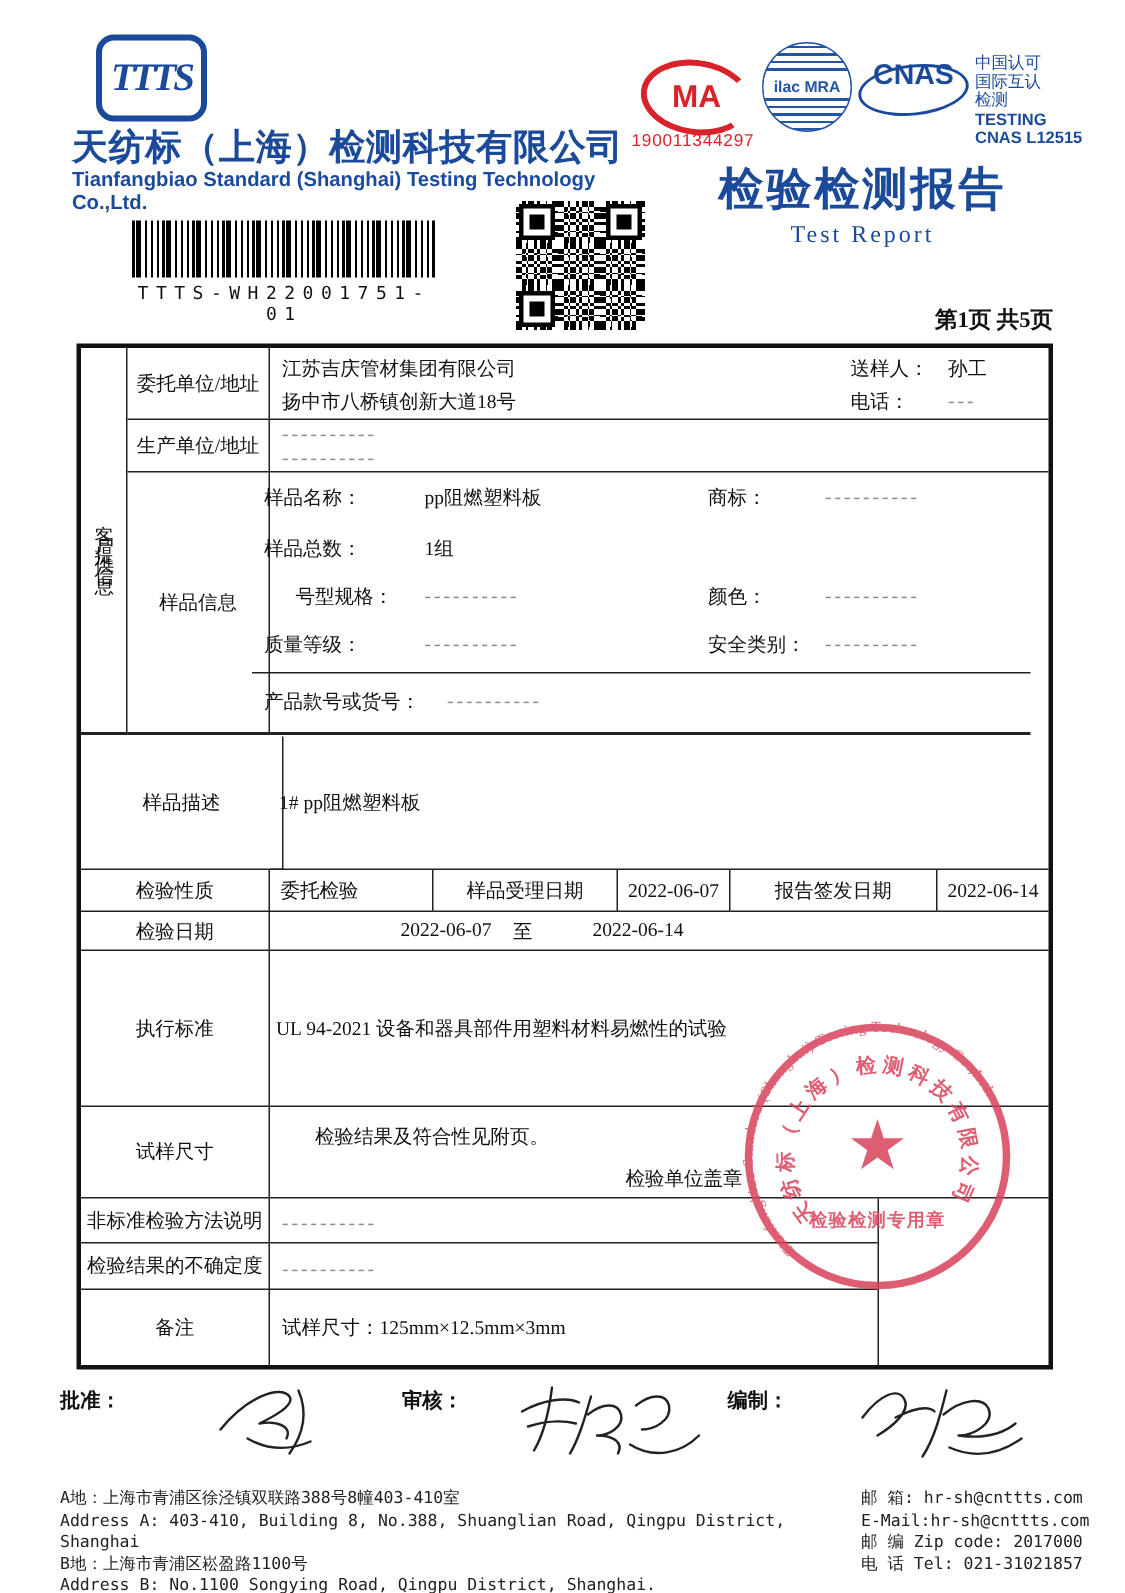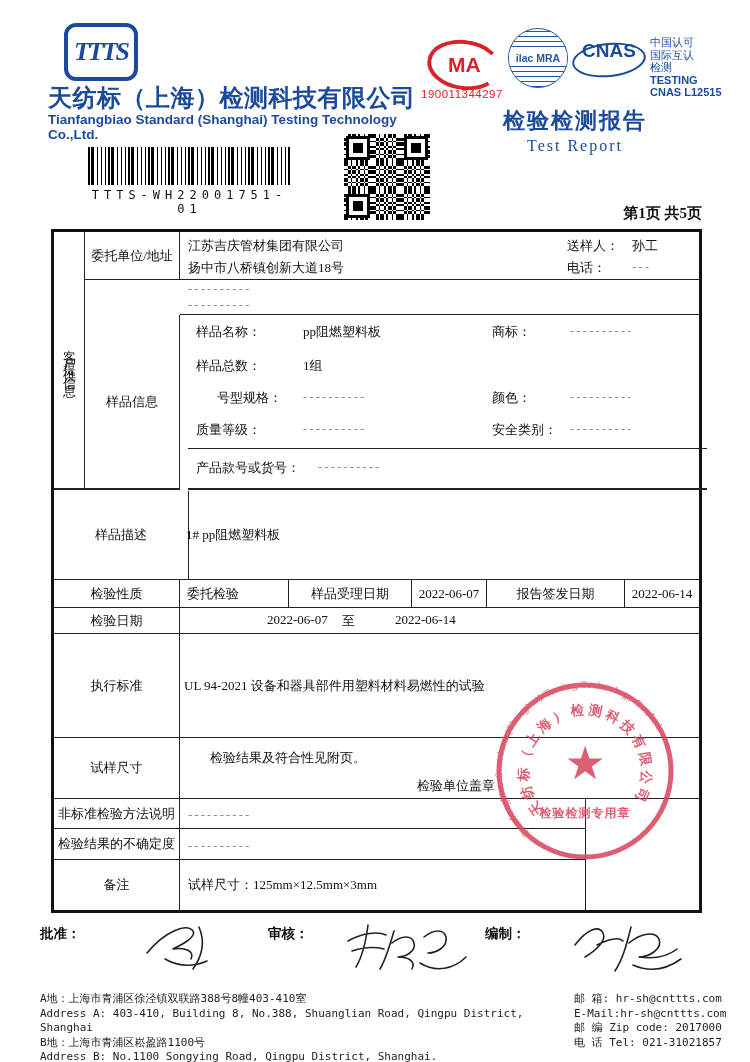--- a/index.html
+++ b/index.html
@@ -24,21 +24,21 @@
         font-family:"Liberation Sans",sans-serif;font-weight:bold;font-size:10.5px;color:#2256a5;
         display:flex;align-items:center;justify-content:center;}
   .cnas-wrap{left:572px;top:40px;width:74px;height:38px;display:flex;align-items:flex-start;justify-content:center;}
   .cnas-ellipse{position:absolute;left:0;top:3px;width:70px;height:30px;border:2.5px solid #1b4a9b;
         border-radius:50%;transform:rotate(-6deg);}
   .cnas-txt{font-family:"Liberation Sans",sans-serif;font-weight:bold;font-size:19px;color:#1b4a9b;letter-spacing:0;}
   .acc-block{left:650px;top:36px;width:90px;font-size:11px;line-height:12.5px;color:#1b4a9b;
         font-family:"Liberation Sans",sans-serif;}
   .acc-block .b{font-weight:bold;}
   .title-wrap{left:425px;top:106px;width:300px;text-align:center;}
-  .title-cn{font-size:22px;font-weight:bold;color:#1b4a9b;letter-spacing:2px;}
+  .title-cn{font-size:30px;font-weight:bold;color:#1b4a9b;letter-spacing:2px;}
   .title-en{font-size:16px;color:#1b4a9b;letter-spacing:2px;margin-top:1px;}
   
   .barcode{left:88px;top:147px;width:202px;height:38px;
         background:repeating-linear-gradient(90deg,#000 0 2px,#fff 2px 3px,#000 3px 6px,#fff 6px 9px,#000 9px 10px,#fff 10px 13px,#000 13px 14px,#fff 14px 17px,#000 17px 18px,#fff 18px 20px);}
   .barcode-txt{left:82px;top:188px;width:215px;text-align:center;font-size:12px;letter-spacing:5px;
         font-family:"DejaVu Sans Mono","Liberation Mono",monospace;}
   .qr{left:344px;top:134px;width:86px;height:86px;background-color:#fff;
       background-image:repeating-conic-gradient(#000 0 25%,#fff 0 50%),repeating-conic-gradient(#000 0 25%,#fff 0 50%);
       background-size:8px 8px,14px 14px;background-blend-mode:difference;}
   .fp{position:absolute;width:18px;height:18px;border:3px solid #000;background:#fff;}
@@ -119,27 +119,28 @@
     <div class="c" style="left:126px;top:0;width:519px;height:48px;">
       <span class="abs" style="left:8px;top:5px;">江苏吉庆管材集团有限公司</span>
       <span class="abs" style="left:8px;top:27px;">扬中市八桥镇创新大道18号</span>
       <span class="abs" style="left:387px;top:5px;">送样人：</span>
       <span class="abs" style="left:452px;top:5px;">孙工</span>
       <span class="abs" style="left:387px;top:27px;">电话：</span>
       <span class="abs dash" style="left:452px;top:27px;">---</span>
     </div>
     <div class="c bb" style="left:126px;top:0;width:519px;height:48px;"></div>
 
+    <div class="c lbl br bb" style="left:31px;top:48px;width:95px;height:35px;">生产单位/地址</div>
     <div class="c bb" style="left:126px;top:48px;width:519px;height:35px;">
       <span class="abs dash" style="left:8px;top:1px;">----------</span>
       <span class="abs dash" style="left:8px;top:17px;">----------</span>
     </div>
 
     <div class="c lbl br bb2" style="left:31px;top:83px;width:95px;height:175px;">样品信息</div>
-    <div class="c bb2" style="left:134px;top:83px;width:519px;height:175px;">
+    <div class="c bb2" style="left:114px;top:83px;width:519px;height:175px;">
       <span class="abs" style="left:8px;top:8px;">样品名称：</span>
       <span class="abs" style="left:115px;top:8px;">pp阻燃塑料板</span>
       <span class="abs" style="left:304px;top:8px;">商标：</span>
       <span class="abs dash" style="left:382px;top:8px;">----------</span>
 
       <span class="abs" style="left:8px;top:42px;">样品总数：</span>
       <span class="abs" style="left:115px;top:42px;">1组</span>
 
       <span class="abs" style="left:8px;top:74px;margin-left:21px;">号型规格：</span>
       <span class="abs dash" style="left:115px;top:74px;">----------</span>

